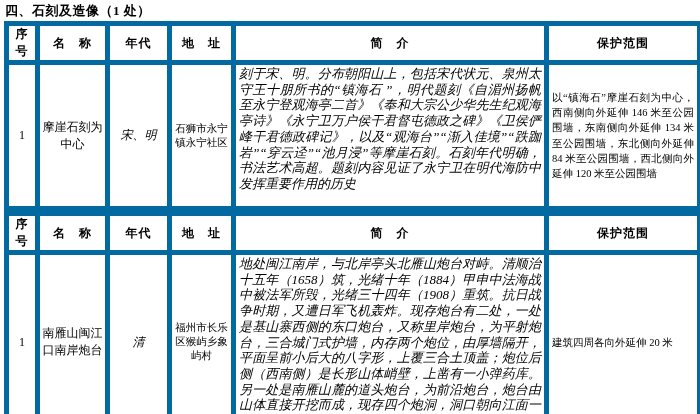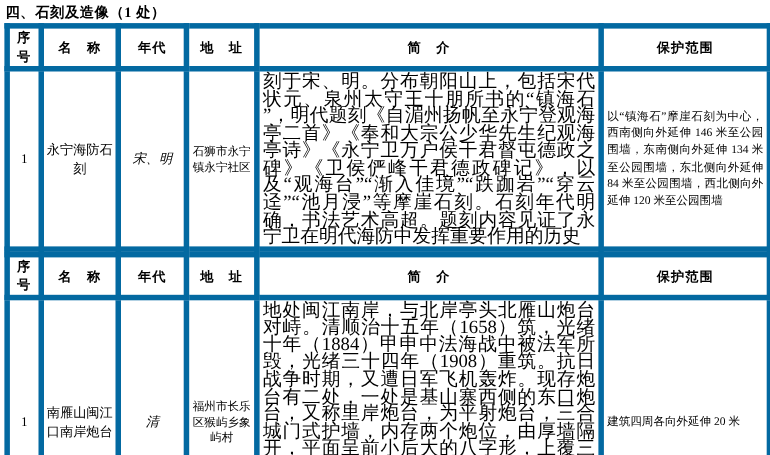--- a/index.html
+++ b/index.html
@@ -64,25 +64,26 @@
   }
   td.c-addr {
     text-align: center;
     vertical-align: middle;
     font-size: 10.5px;
     padding: 0 1px;
     font-family: Liberation Mono, monospace;
   }
   td.c-intro {
     vertical-align: top;
-    font-size: 17px;
+    font-size: 13px;
     line-height: 15.7px;
     text-align: justify;
     text-justify: inter-character;
     padding: 1px 3px;
+    font-style: italic;
   }
   td.c-scope {
     vertical-align: middle;
     font-size: 10.5px;
     line-height: 15.3px;
     text-align: justify;
     text-justify: inter-character;
     padding: 0 3px;
     margin-top: 32px;
   }
@@ -109,21 +110,21 @@
         <tr>
       <th>序号</th>
       <th>名　称</th>
       <th>年代</th>
       <th>地　址</th>
       <th>简　介</th>
       <th>保护范围</th>
     </tr>
     <tr class="body-row-1">
       <td class="c-index">1</td>
-      <td class="c-name">永宁海防石刻</td>
+      <td class="c-name">摩崖石刻为中心</td>
       <td class="c-era">宋、明</td>
       <td class="c-addr">石狮市永宁镇永宁社区</td>
       <td class="c-intro">刻于宋、明。分布朝阳山上，包括宋代状元、泉州太守王十朋所书的“镇海石 ”，明代题刻《自湄州扬帆至永宁登观海亭二首》《奉和大宗公少华先生纪观海亭诗》《永宁卫万户侯干君督屯德政之碑》《卫侯俨峰干君德政碑记》，以及“观海台”“渐入佳境”“跌跏岩”“穿云迳”“池月浸”等摩崖石刻。石刻年代明确，书法艺术高超。题刻内容见证了永宁卫在明代海防中发挥重要作用的历史</td>
       <td class="c-scope">以“镇海石”摩崖石刻为中心，西南侧向外延伸 146 米至公园围墙，东南侧向外延伸 134 米至公园围墙，东北侧向外延伸 84 米至公园围墙，西北侧向外延伸 120 米至公园围墙</td>
     </tr>
   </tbody>
     </table>
 
 
   <table class="doc-table">

